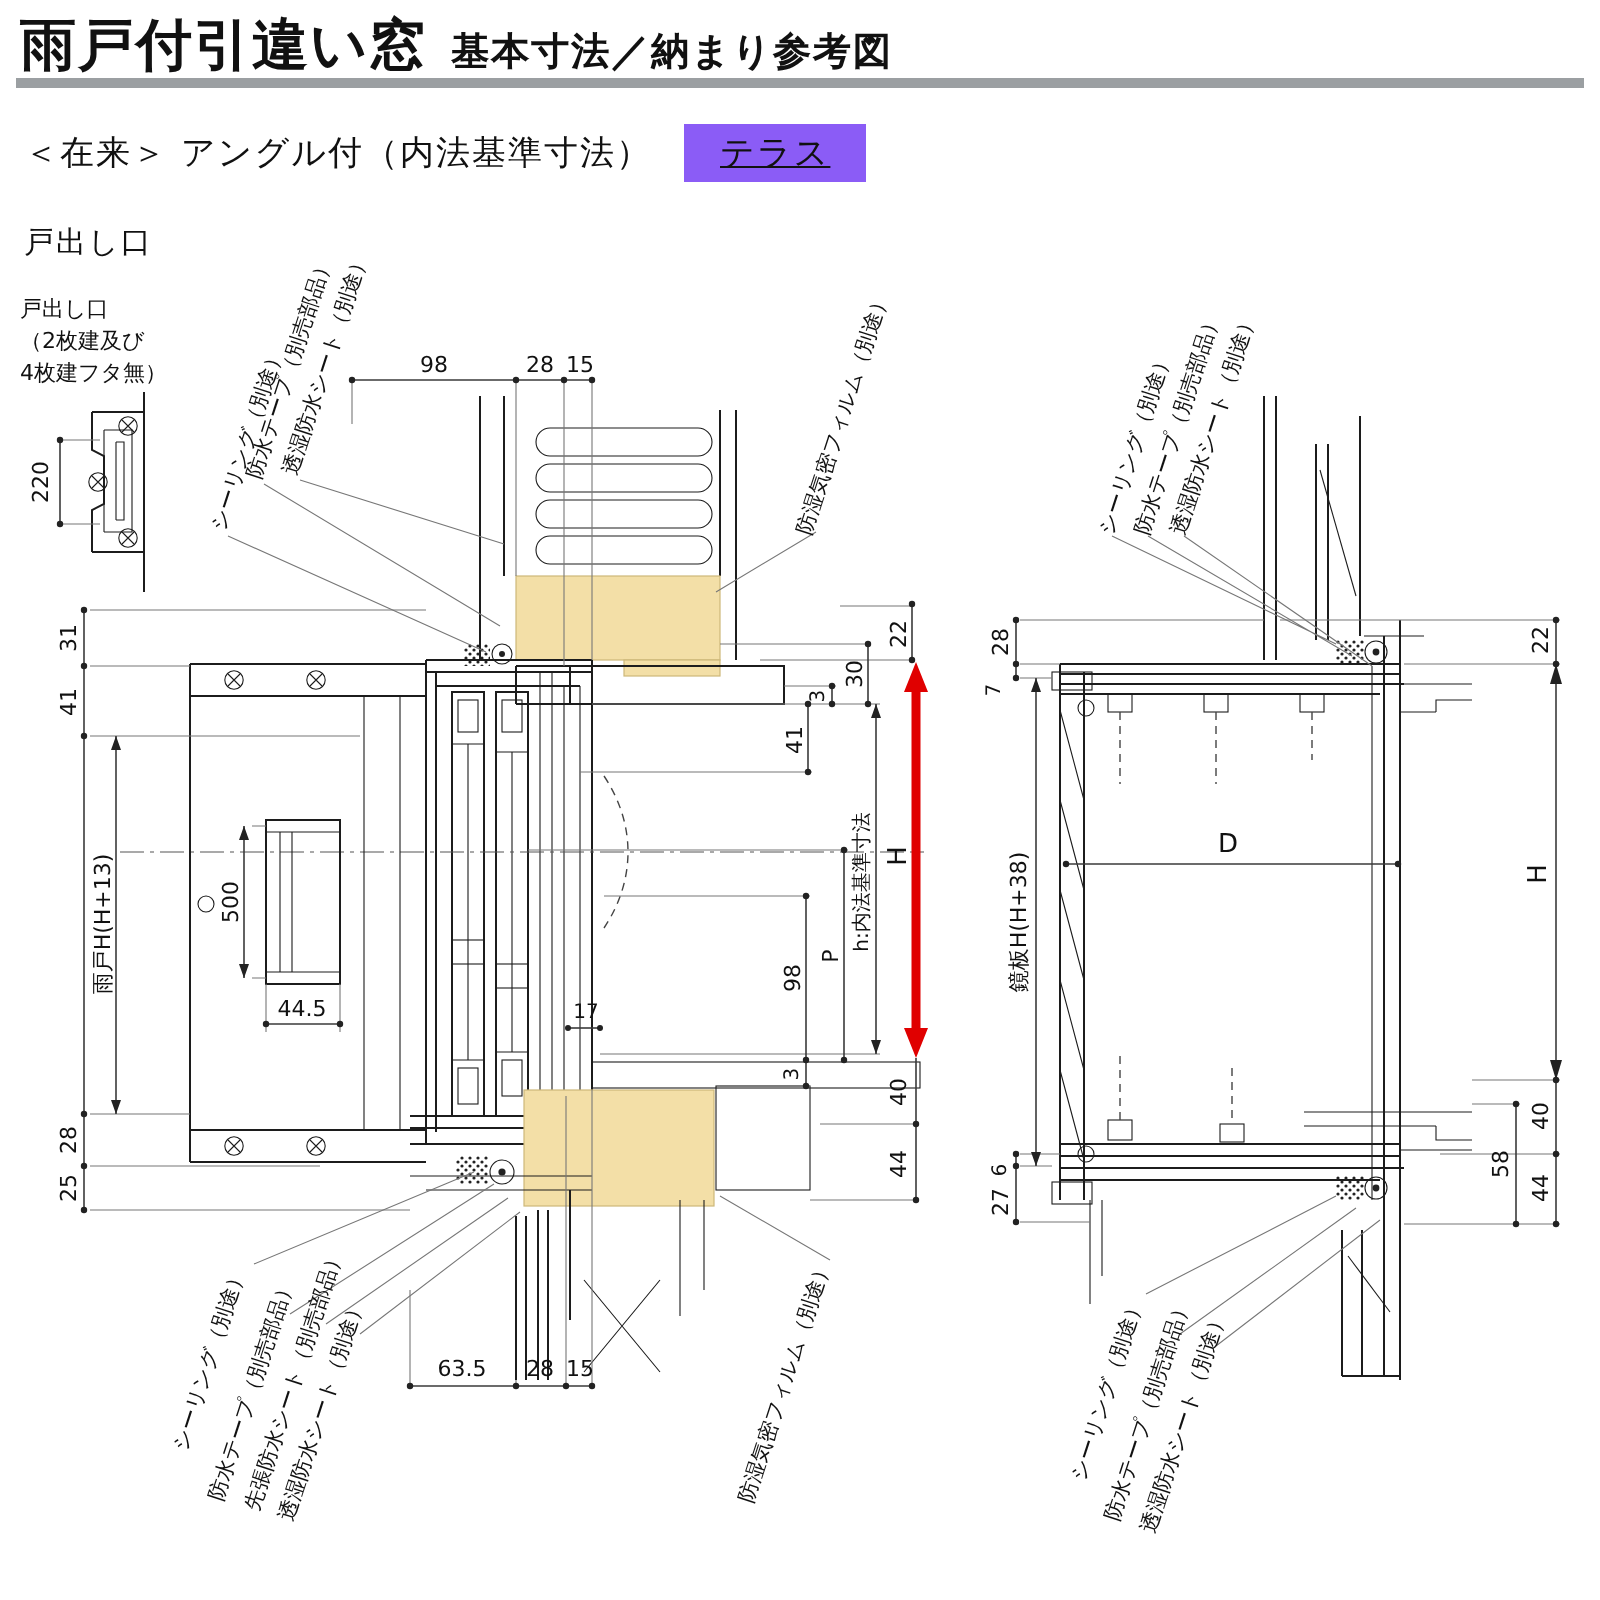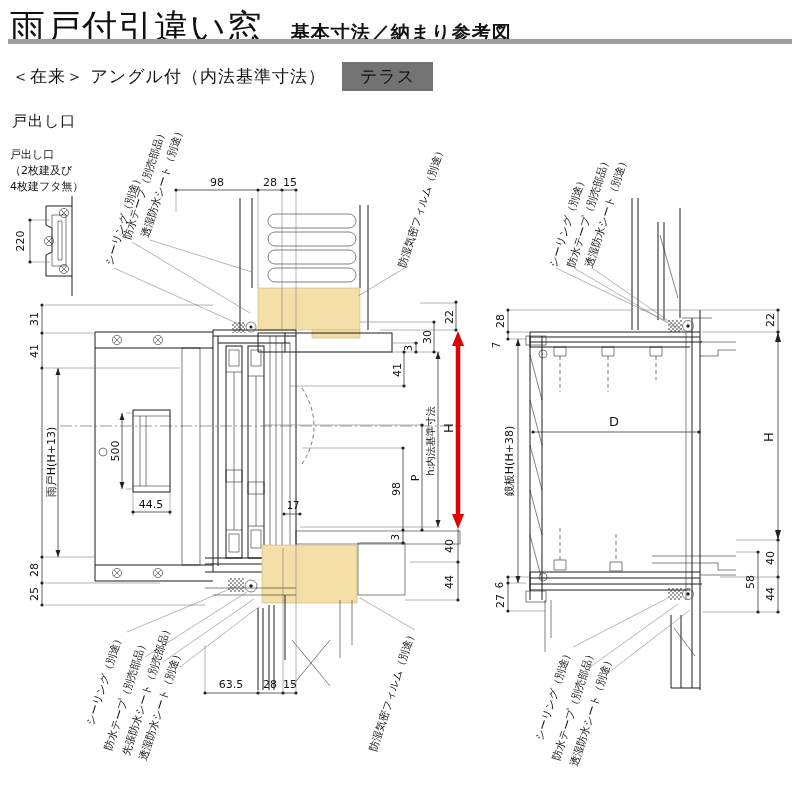--- a/index.html
+++ b/index.html
@@ -1,23 +1,23 @@
 <!DOCTYPE html>
 <html><head>
 <meta charset="utf-8">
 <style>
   html,body{margin:0;padding:0;background:#fff;}
   .page{position:relative;width:800px;height:800px;background:#fff;overflow:hidden;
         font-family:"DejaVu Sans",sans-serif;color:#111;}
   .hdr{position:absolute;left:10px;top:4px;white-space:nowrap;}
-  .t1{font-size:35px;font-weight:normal;letter-spacing:1px;}
-  .t2{font-size:19px;font-weight:bold;margin-left:28px;letter-spacing:1px;font-family:Liberation Mono, monospace;}
+  .t1{font-size:28px;font-weight:bold;letter-spacing:1px;}
+  .t2{font-size:19px;font-weight:bold;margin-left:12px;letter-spacing:1px;font-family:Liberation Mono, monospace;}
   .rule{position:absolute;left:8px;top:39px;width:784px;height:5px;background:#9b9fa2;}
   .spec{position:absolute;left:12px;top:62px;font-size:17px;letter-spacing:1px;}
-  .badge{display:inline-block;margin-left:16px;padding:3px 18px;background:#737373;font-size:17px;}
+  .badge{display:inline-block;margin-left:16px;padding:3px 18px;background:#8b5cf6;font-size:17px;text-decoration:underline;}
   .sec{position:absolute;left:12px;top:112px;font-size:15px;letter-spacing:1px;}
   svg{position:absolute;left:0;top:0;}
   .ln{stroke:#1c1c1c;stroke-width:1;fill:none;}
   .tn{stroke:#1c1c1c;stroke-width:.55;fill:none;}
   .dm{stroke:#3a3a3a;stroke-width:.8;fill:none;}
   .dx{stroke:#777;stroke-width:.55;fill:none;}
   .dash{stroke:#444;stroke-width:.7;fill:none;stroke-dasharray:4 3;}
   .cl{stroke:#555;stroke-width:.6;fill:none;stroke-dasharray:12 3 2 3;}
   .wood{fill:#f3dfa7;stroke:#cdb879;stroke-width:.6;}
   .dot{fill:#222;}

